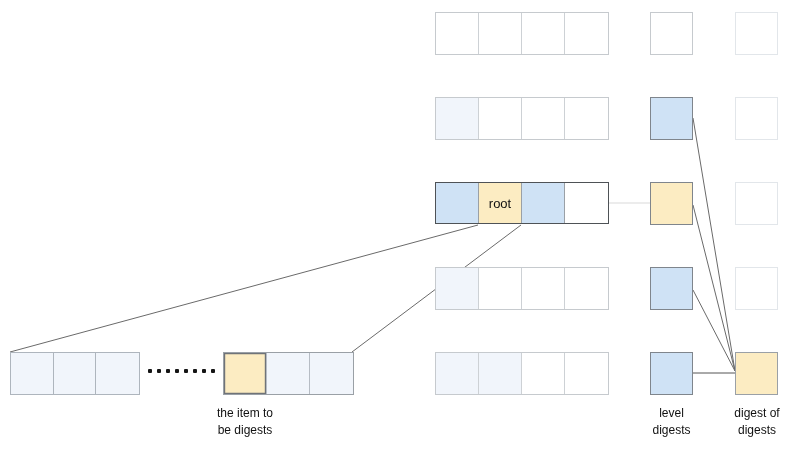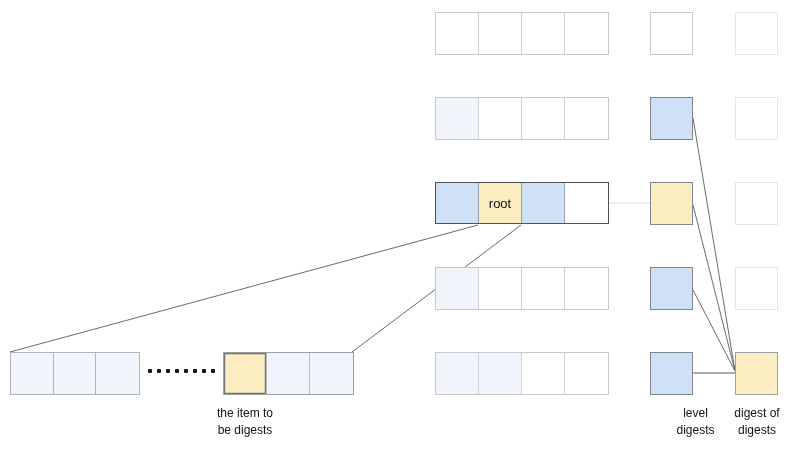--- a/index.html
+++ b/index.html
@@ -19,21 +19,21 @@
 </head>
 <body>
 
 <div id="canvas">
 
   <div class="label" style="left:175px;top:405px;width:140px;">
     <div>the item to</div>
     <div>be digests</div>
   </div>
 
-  <div class="label" style="left:655px;top:405px;width:81px;text-align:center;">
+  <div class="label" style="left:631px;top:405px;width:81px;text-align:center;">
     <div>level</div>
     <div>digests</div>
   </div>
 
   <div class="label" style="left:707px;top:405px;width:100px;">
     <div>digest of</div>
     <div>digests</div>
   </div>
 
   <div id="dots" style="left: 148px; top: 369px; gap: 5px;">

